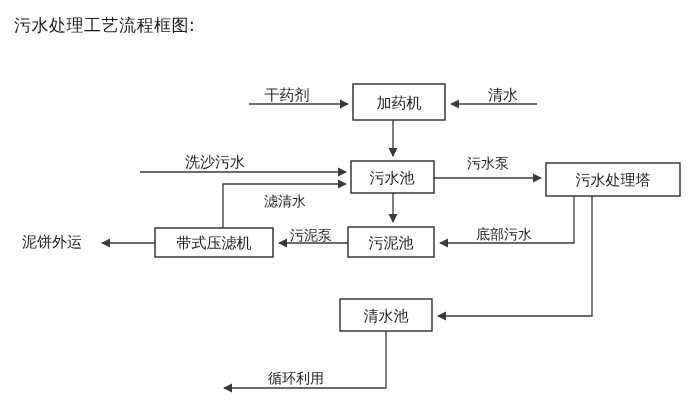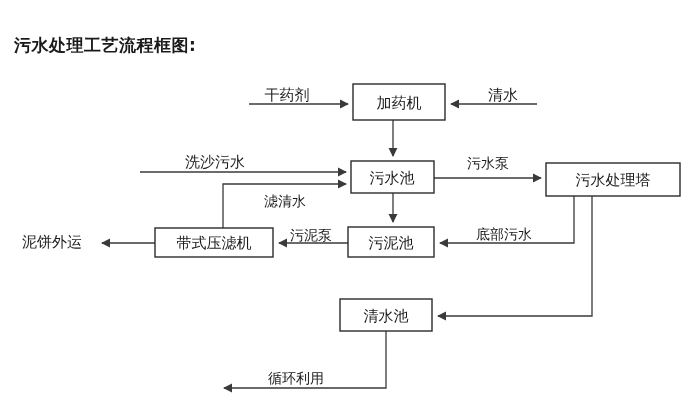--- a/index.html
+++ b/index.html
@@ -11,23 +11,23 @@
     position: relative;
     width: 700px;
     height: 420px;
     background: #ffffff;
     overflow: hidden;
     font-family: "DejaVu Sans", sans-serif;
   }
   #title {
     position: absolute;
     left: 14px;
-    top: 34px;
+    top: 14px;
     font-size: 17px;
-    font-weight: bold;
+    font-weight: normal;
     color: #1a1a1a;
     letter-spacing: 0.5px;
     white-space: nowrap;
   }
   svg#flow {
     position: absolute;
     left: 0;
     top: 0;
     width: 700px;
     height: 420px;

